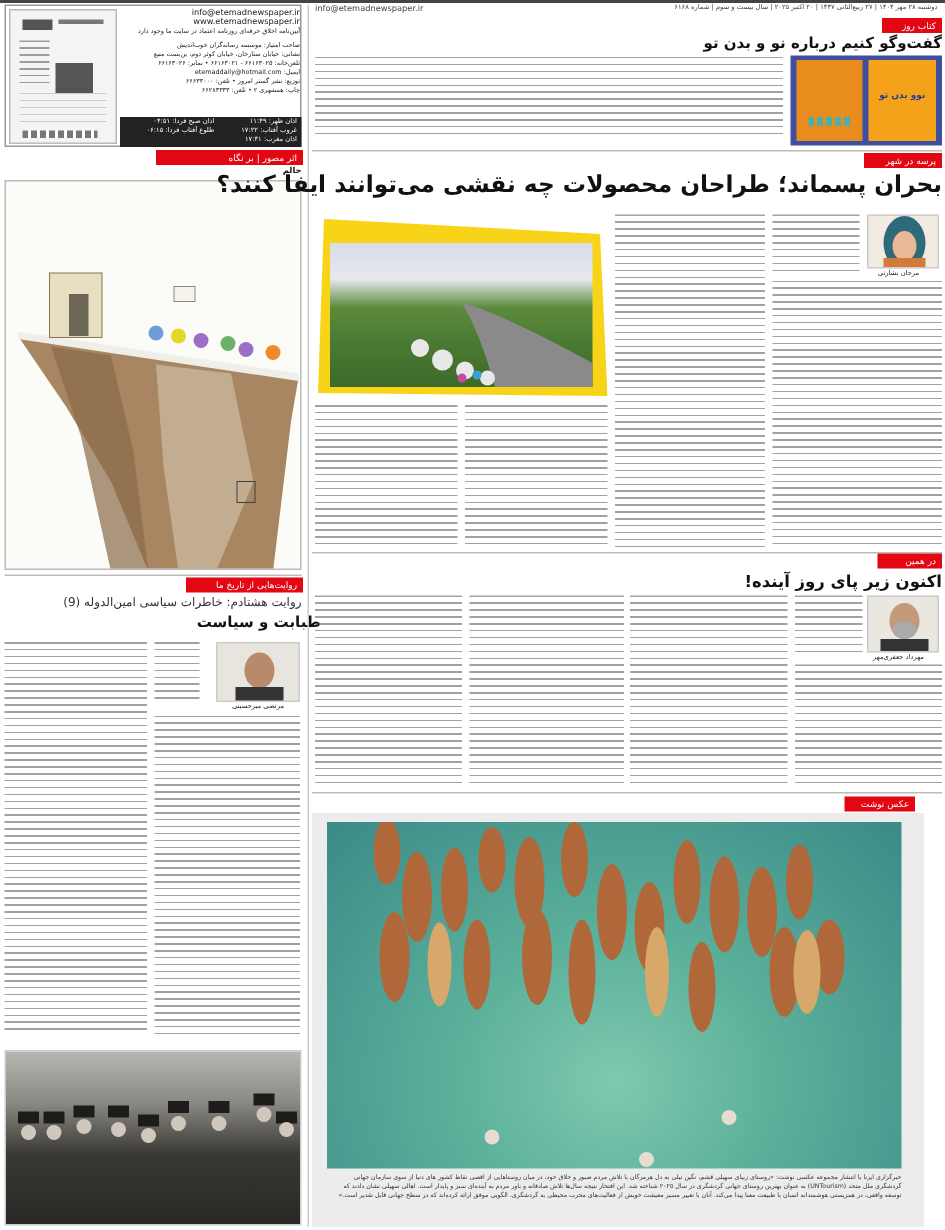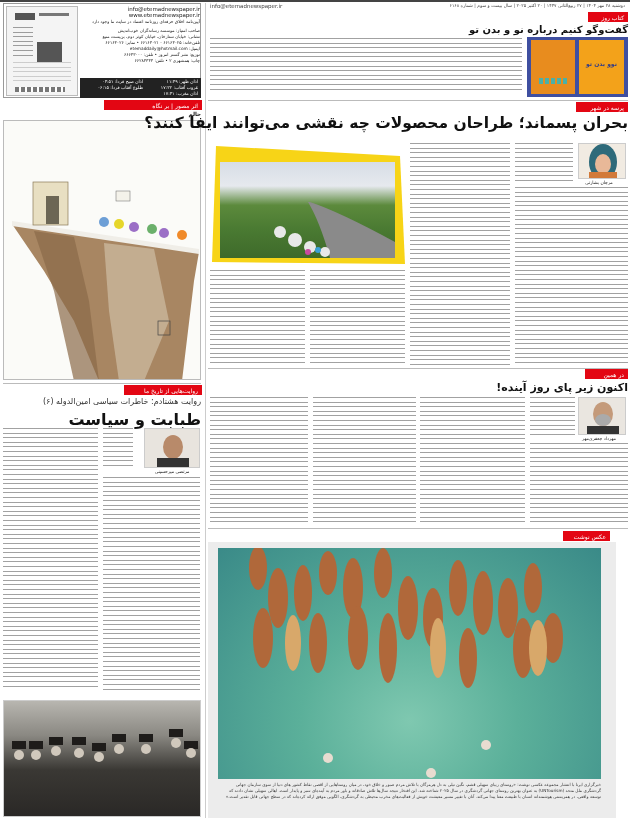--- a/index.html
+++ b/index.html
@@ -72,22 +72,22 @@
     <circle cx="148" cy="108" r="5" fill="#6bb06b"></circle>
     <circle cx="160" cy="112" r="5" fill="#9b6fc6"></circle>
     <circle cx="178" cy="114" r="5" fill="#f08a2a"></circle>
     <rect x="112" y="70" width="14" height="10" fill="#f4f2ea" stroke="#666" stroke-width=".5"></rect>
     <rect x="154" y="200" width="12" height="14" fill="none" stroke="#444" stroke-width=".7"></rect>
   </svg>
 </div>
 
 <div class="abs" style="left:3px;top:383px;width:198px;height:1px;background:#bbb"></div>
 <div class="abs redtag" style="left:124px;top:385px;width:78px">روایت‌هایی از تاریخ ما</div>
-<div class="abs rtl" style="left:3px;top:397px;width:198px;font-size:8px;color:#333">روایت هشتادم: خاطرات سیاسی امین‌الدوله (۶)</div>
-<div class="abs hl" style="left:3px;top:410px;width:198px;font-size:16px">طبابت و سیاست</div>
+<div class="abs rtl" style="left:3px;top:397px;width:198px;font-size:8px;color:#333">روایت هشتادم: خاطرات سیاسی امین‌الدوله (9)</div>
+<div class="abs hl" style="left:16px;top:410px;width:198px;font-size:10px">طبابت و سیاست</div>
 <div class="abs txtlines" style="left:3px;top:428px;width:95px;height:262px"></div>
 <div class="abs txtlines" style="left:103px;top:428px;width:30px;height:40px"></div>
 <div class="abs" style="left:144px;top:428px;width:56px;height:40px;background:#e8e4de;border:1px solid #ccc;overflow:hidden">
   <svg width="56" height="40">
       <ellipse cx="28" cy="18" rx="10" ry="12" fill="#b88a6a"></ellipse>
       <rect x="12" y="29" width="32" height="14" fill="#333"></rect>
     </svg>
 </div>
 <div class="abs cap" style="left:144px;top:469px;width:56px;font-size:4.5px">مرتضی میرحسینی</div>
 <div class="abs txtlines" style="left:103px;top:477px;width:97px;height:213px"></div>

